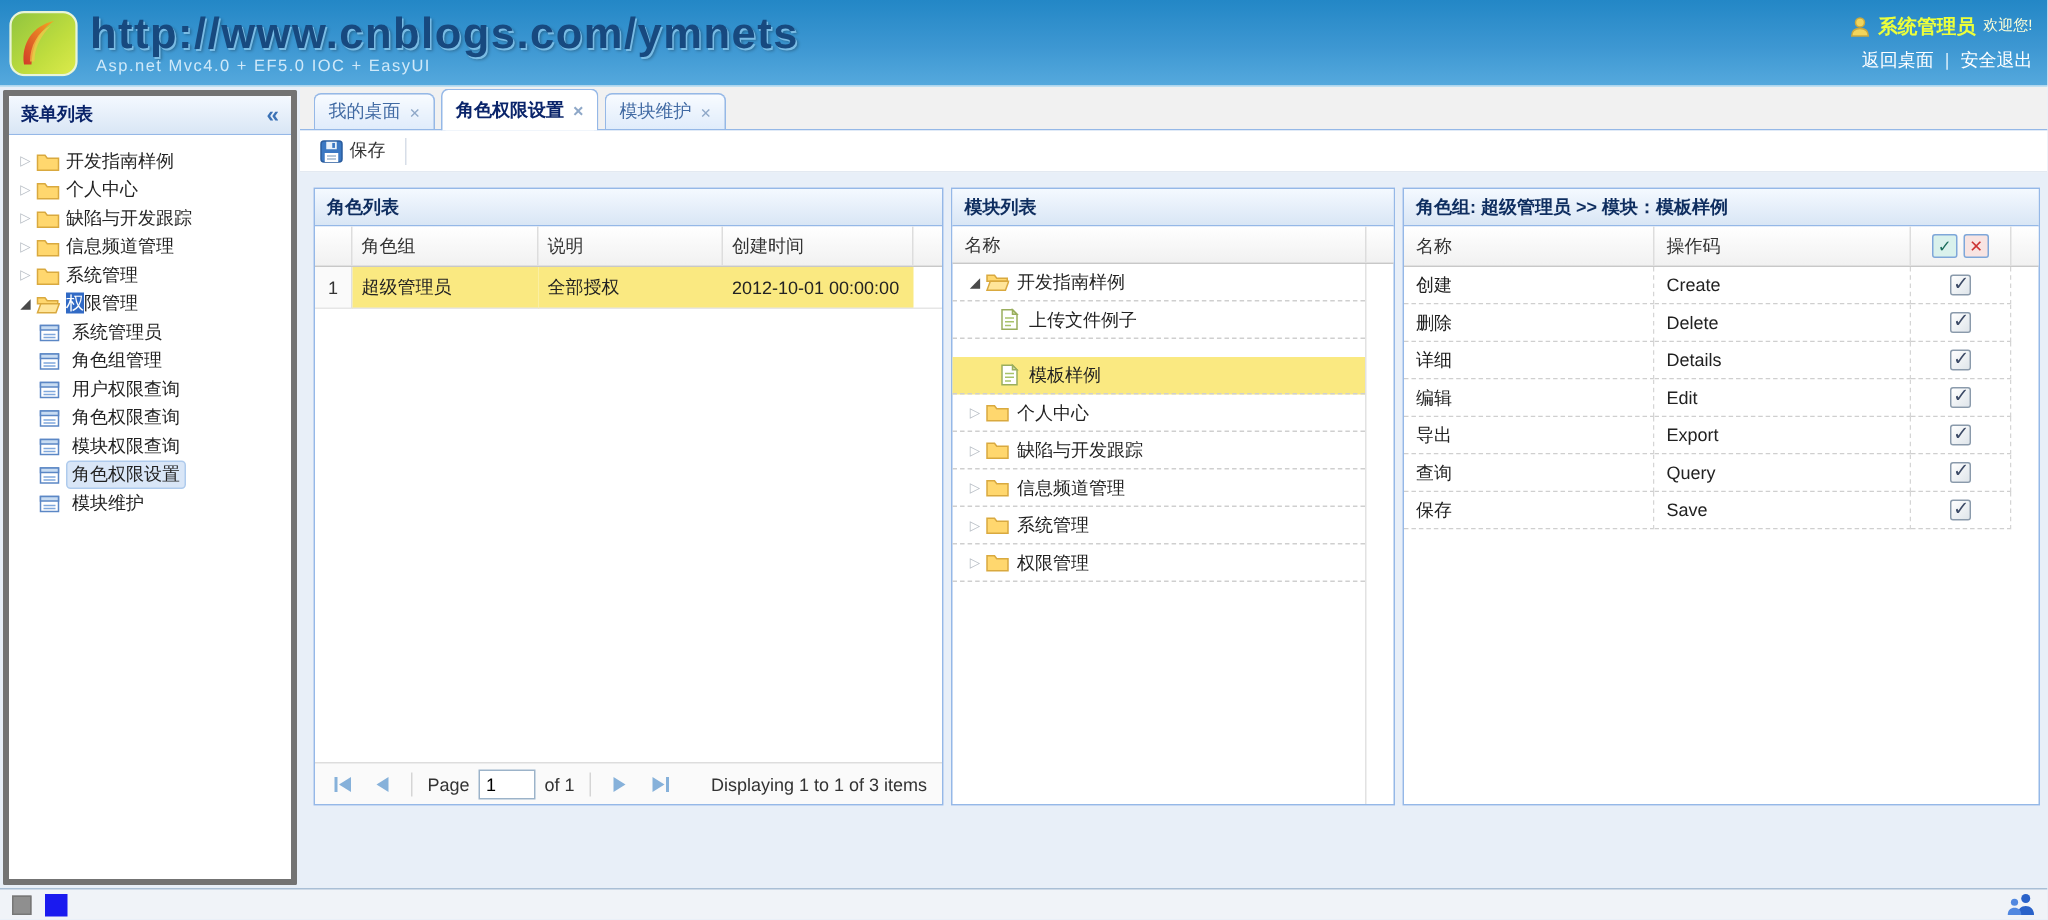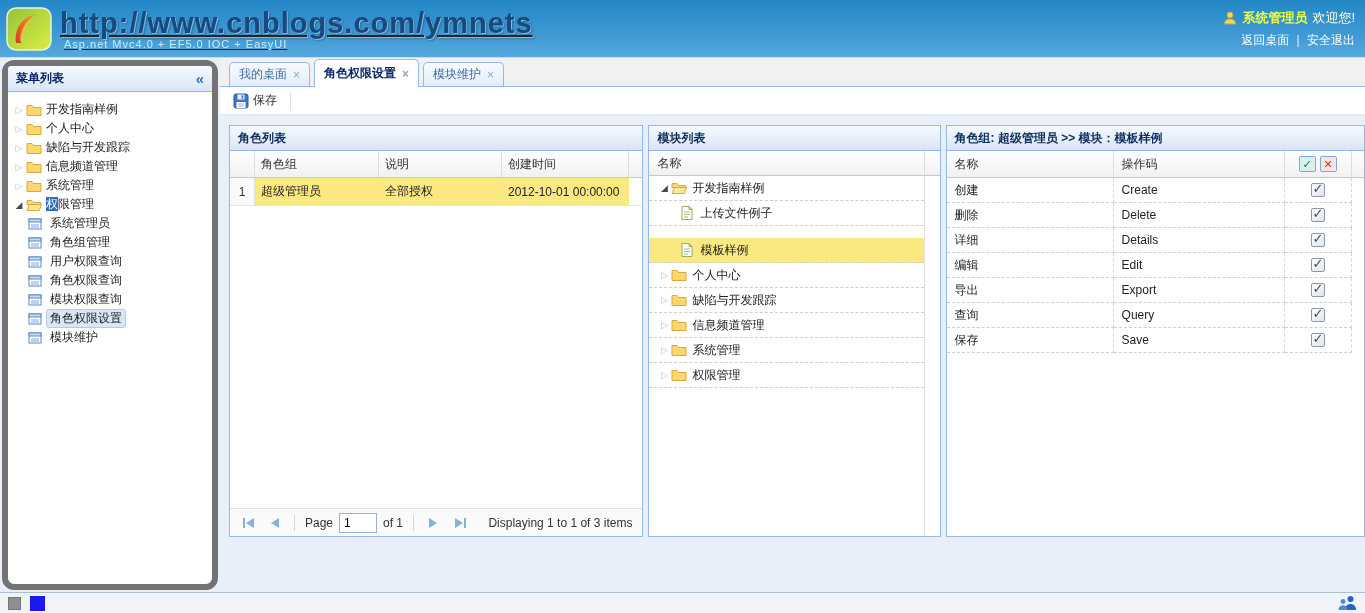--- a/index.html
+++ b/index.html
@@ -5,37 +5,37 @@
   * { margin:0; padding:0; box-sizing:border-box; }
   html,body { width:1365px; height:613px; overflow:hidden; }
   body { font-family:"Liberation Sans","DejaVu Sans",sans-serif; font-size:12px; color:#222; background:#E8EFF8; }
 
   .app { position:relative; width:1365px; height:613px; display:flex; flex-direction:column; }
 
   
   .top-header { height:58px; background:linear-gradient(180deg,#2387C6 0%,#3D97D2 55%,#55A9DD 100%);
     display:flex; align-items:center; position:relative; border-bottom:1px solid #BFE0F2; flex:0 0 58px;}
   .logo { width:46px; height:44px; margin:4px 8px 4px 6px; }
-  .brand { display:flex; flex-direction:column; justify-content:center;text-decoration:underline; }
+  .brand { display:flex; flex-direction:column; justify-content:center; }
   .brand-title { font-size:29px; font-weight:bold; color:#17497F; letter-spacing:1px;
     text-shadow:1px 1px 0 rgba(130,195,235,0.9), 2px 2px 2px rgba(0,0,0,0.25); line-height:30px;}
   .brand-sub { font-size:11px; color:#CFE9F9; margin-left:4px; letter-spacing:1px; }
   .user-zone { position:absolute; right:10px; top:8px; text-align:right; line-height:20px;}
   .user-line1 { display:flex; align-items:center; justify-content:flex-end; gap:5px;}
   .user-name { color:#EDFF3A; font-weight:bold; font-size:13px;}
-  .user-welcome { color:#FDFFD8; font-size:13px;}
+  .user-welcome { color:#FDFFD8; font-size:10px;}
   .user-line2 { color:#FFFFFF; font-size:12px; margin-top:2px;}
   .user-line2 span { cursor:pointer; }
   .user-line2 .sep { margin:0 4px; color:#D9EEFA; cursor:default;}
 
   
   .main { flex:1; display:flex; min-height:0; }
 
   
-  .sidebar { width:216px; margin:2px 0 2px 2px; background:#fff; border:6px solid #737373; border-radius:12px;
+  .sidebar { width:196px; margin:2px 0 2px 2px; background:#fff; border:4px solid #737373; border-radius:1px;
     display:flex; flex-direction:column; }
   .sidebar-header { height:26px; background:linear-gradient(180deg,#F4F9FF,#D9E6F5); border-bottom:1px solid #95B8E7;
     display:flex; align-items:center; padding:0 8px; border-radius:3px 3px 0 0;}
   .sidebar-title { font-weight:bold; color:#0A246A; flex:1; }
   .collapse-btn { color:#3B72B6; font-size:15px; font-weight:bold; cursor:pointer; line-height:16px;}
   .tree { padding:8px 4px; overflow:hidden; }
   .tree-row { display:flex; align-items:center; height:19px; cursor:pointer; white-space:nowrap; }
   .tw { width:14px; text-align:center; flex:0 0 14px;}
   .arrow-c { color:#B9BfC6; font-size:9px; }
   .arrow-e { color:#4A4A4A; font-size:9px; }

